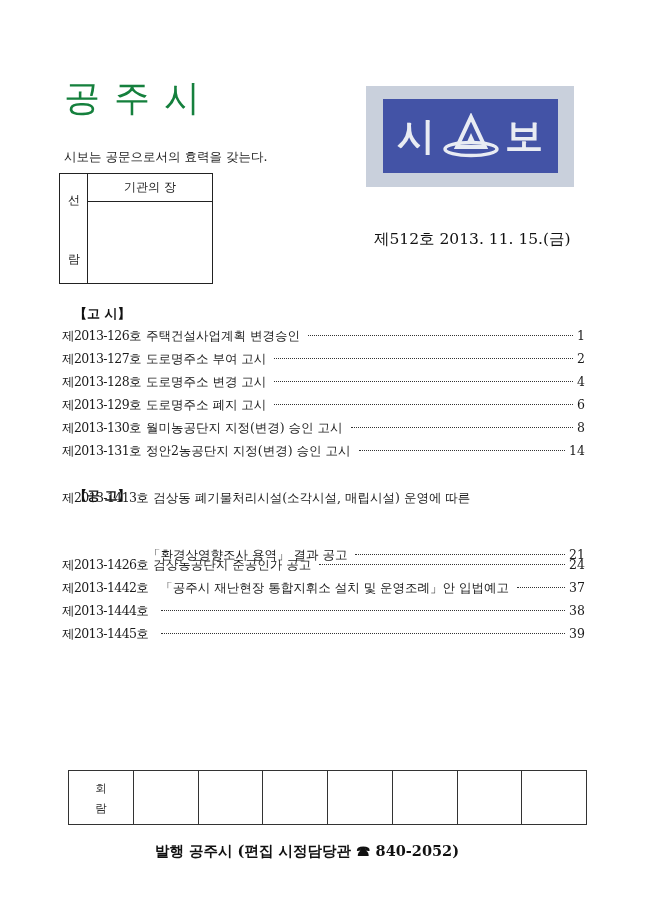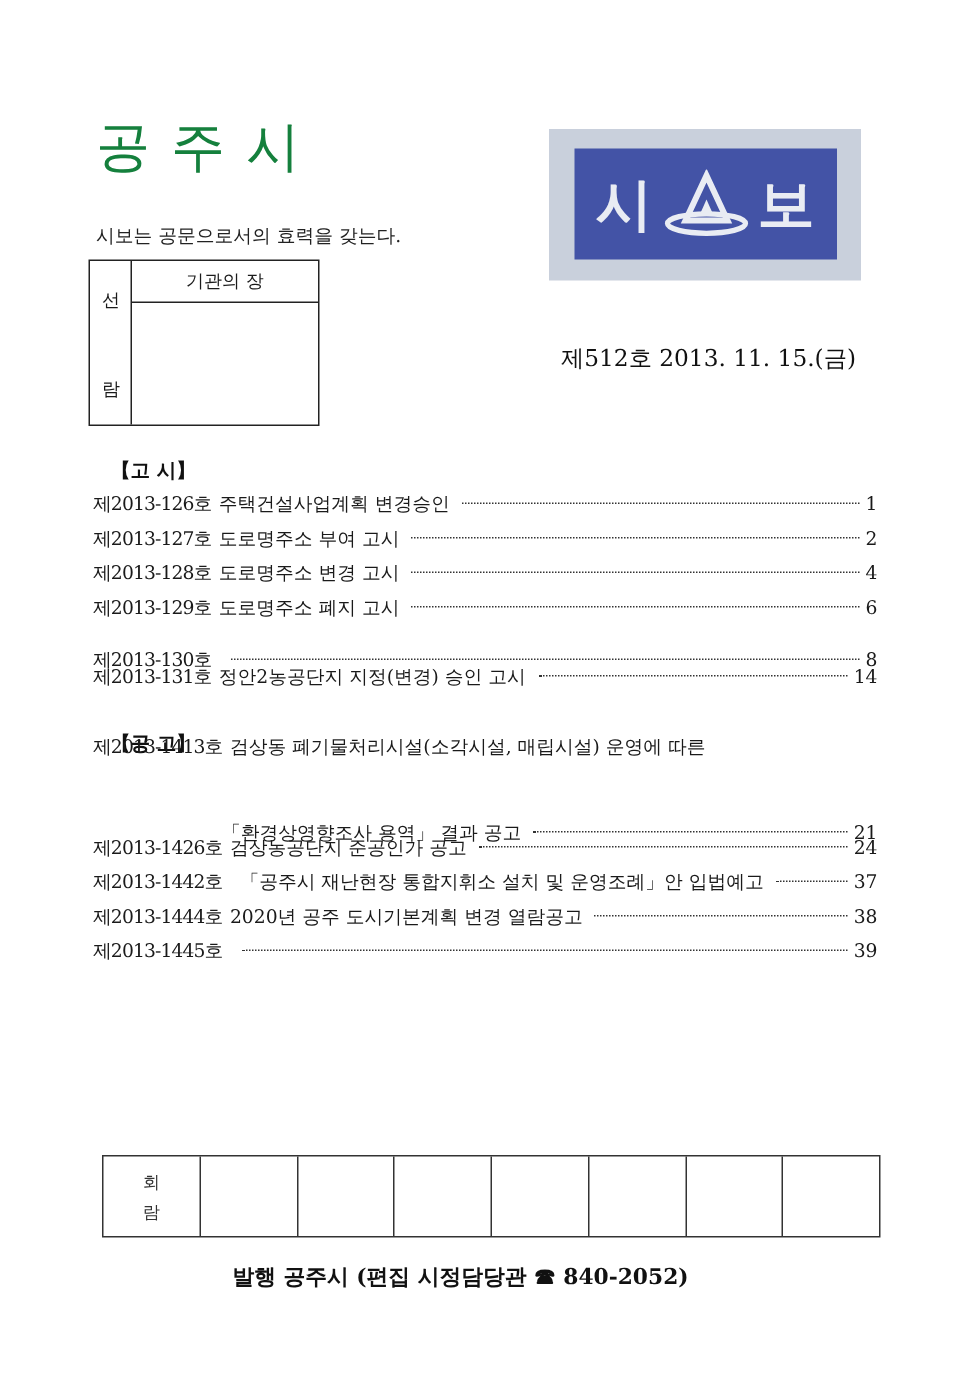--- a/index.html
+++ b/index.html
@@ -74,22 +74,23 @@
   <span class="title">도로명주소 변경 고시</span>
   <span class="dots"></span>
   <span class="page">4</span>
 </div>
 <div class="toc-row" style="top:397px">
   <span class="num">제2013-129호</span>
   <span class="title">도로명주소 폐지 고시</span>
   <span class="dots"></span>
   <span class="page">6</span>
 </div>
-<div class="toc-row" style="top:432px">
+<div class="toc-row" style="top:420px">
   <span class="num">제2013-130호</span>
+  <span class="title">월미농공단지 지정(변경) 승인 고시</span>
   <span class="dots"></span>
   <span class="page">8</span>
 </div>
 <div class="toc-row" style="top:443px">
   <span class="num">제2013-131호</span>
   <span class="title">정안2농공단지 지정(변경) 승인 고시</span>
   <span class="dots"></span>
   <span class="page">14</span>
 </div>
 
@@ -111,21 +112,20 @@
   <span class="page">24</span>
 </div>
 <div class="toc-row" style="top:580px">
   <span class="num" style="margin-right:12px">제2013-1442호</span>
   <span class="title">「공주시 재난현장 통합지휘소 설치 및 운영조례」안 입법예고</span>
   <span class="dots"></span>
   <span class="page">37</span>
 </div>
 <div class="toc-row" style="top:603px">
   <span class="num">제2013-1444호</span>
-  <span class="title">2020년 공주 도시기본계획 변경 열람공고</span>
   <span class="dots"></span>
   <span class="page">38</span>
 </div>
 <div class="toc-row" style="top:626px">
   <span class="num">제2013-1445호</span>
   <span class="dots"></span>
   <span class="page">39</span>
 </div>
 
 <div class="abs review">

